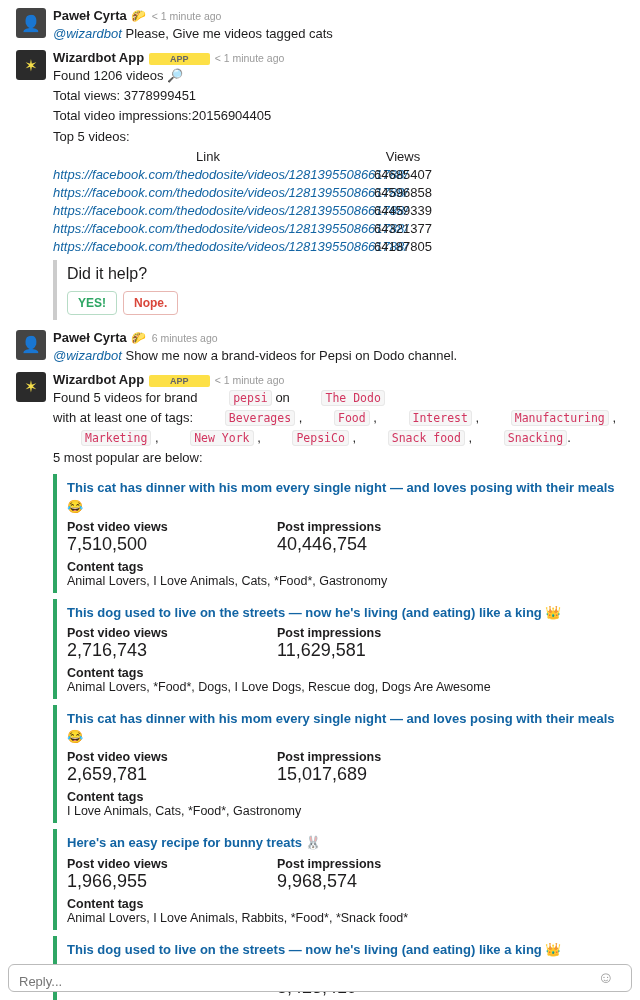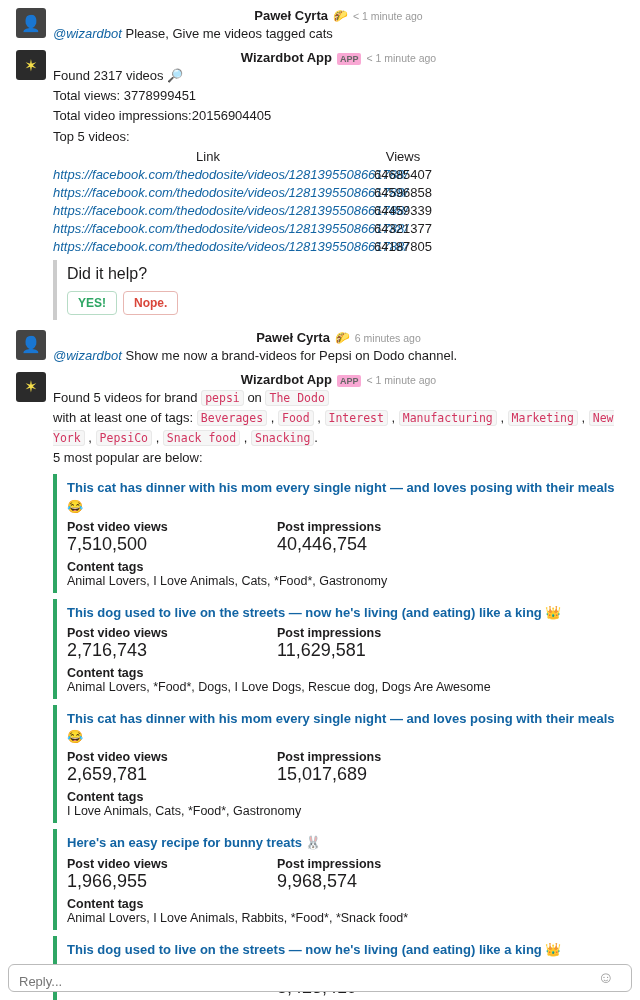--- a/index.html
+++ b/index.html
@@ -19,38 +19,39 @@
     width: 30px; height: 30px;
     border-radius: 3px;
     flex: 0 0 30px;
     margin-right: 7px;
     background: #444;
     display: flex; align-items: center; justify-content: center;
     font-size: 16px; color: #fff;
   }
   .avatar.bot { background: #2b2b2b; color: #f7e04b; }
   .body { flex: 1; min-width: 0; }
-  .head { display: flex; align-items: baseline; gap: 5px; margin-bottom: 1px; justify-content: center; }
+  .head { display: flex; align-items: baseline; gap: 5px; margin-bottom: 1px; }
   .author { font-weight: 700; font-size: 13px; }
   .app-badge {
-    background: #f9a8d4; color: #666;
+    background: #fde047; color: #666;
     font-size: 9px; font-weight: 700;
-    padding: 1px 3px; border-radius: 2px;
+    padding: 1px 21px; border-radius: 2px;
   }
   .ts { color: #9a9a9a; font-size: 10.5px; }
   .line { font-size: 13px; line-height: 1.55; }
   .mention, .link { color: #1264a3; text-decoration: none; font-style: italic; }
   .code {
     font-family: Consolas, Monaco, monospace;
     background: #f6f6f6;
     border: 1px solid #e8e8e8;
     color: #d1355f;
     padding: 0 3px;
     border-radius: 3px;
     font-size: 11.5px;
+    margin-left: 28px;
   }
   .table { margin-top: 2px; text-align: center; }
   .table-head, .table-row { display: flex; }
   .table-head .c1, .table-row .c1 { width: 310px; }
   .table-head .c2, .table-row .c2 { width: 80px; }
   .table-row { margin: 3px 0; }
   .attach {
     border-left: 4px solid #ccc;
     margin: 6px 0 4px 0;
     padding: 5px 0 5px 10px;
@@ -107,21 +108,21 @@
   </div>
 
   <div class="msg">
     <div class="avatar bot">✶</div>
     <div class="body">
       <div class="head">
         <span class="author">Wizardbot App</span>
         <span class="app-badge">APP</span>
         <span class="ts">&lt; 1 minute ago</span>
       </div>
-      <div class="line">Found 2317 videos 🔎</div>
+      <div class="line">Found 1206 videos 🔎</div>
       <div class="line">Total views: 3778999451</div>
       <div class="line">Total video impressions:20156904405</div>
       <div class="line">Top 5 videos:</div>
       <div class="table">
         <div class="table-head">
           <div class="c1">Link</div>
           <div class="c2">Views</div>
         </div>
         <div id="tbl1">
             <div class="table-row">

